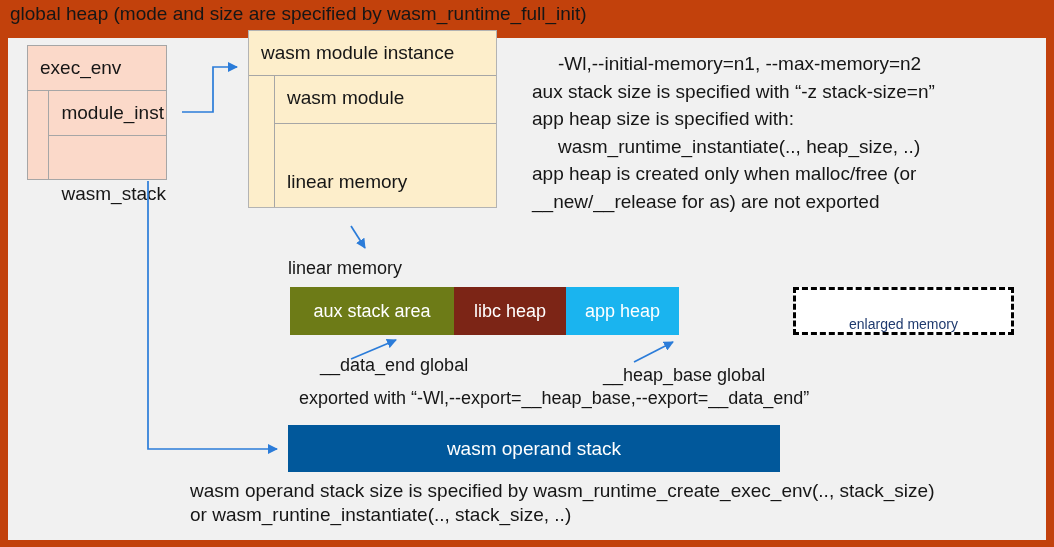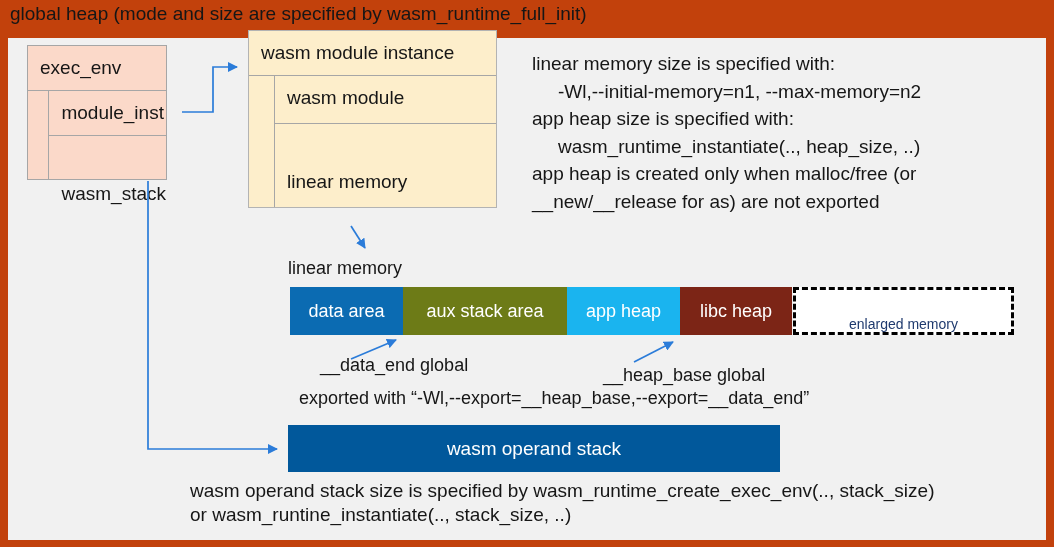--- a/index.html
+++ b/index.html
@@ -82,41 +82,38 @@
     <div class="body">
       <div class="spacer"></div>
       <div class="fields">
         <div class="field">wasm module</div>
         <div class="field">linear memory</div>
       </div>
     </div>
   </div>
 
   <div class="abs" id="notes-right">
-    <div>linear memory size is specified with:</div>
     <div class="indent">-Wl,--initial-memory=n1, --max-memory=n2</div>
+    <div>aux stack size is specified with “-z stack-size=n”</div>
     <div>app heap size is specified with:</div>
     <div class="indent">wasm_runtime_instantiate(.., heap_size, ..)</div>
     <div>app heap is created only when malloc/free (or</div>
     <div>__new/__release for as) are not exported</div>
   </div>
 
   <div class="abs" id="lm-label">linear memory</div>
   <div class="abs" id="lm-bar">
-    <div class="seg" style="width: 113px; background: rgb(11, 107, 178);">
-      <span>data area</span>
-    </div>
     <div class="seg" style="width: 164px; background: rgb(109, 123, 23);">
       <span>aux stack area</span>
     </div>
+    <div class="seg" style="width: 112px; background: rgb(124, 37, 22);">
+      <span>libc heap</span>
+    </div>
     <div class="seg" style="width: 113px; background: rgb(26, 180, 239);">
       <span>app heap</span>
-    </div>
-    <div class="seg" style="width: 112px; background: rgb(124, 37, 22);">
-      <span>libc heap</span>
     </div>
   </div>
   <div class="abs" id="enlarged-box">
     <span>enlarged memory</span>
   </div>
 
   <div class="abs ann" id="ann-data-end">__data_end global</div>
   <div class="abs ann" id="ann-heap-base">__heap_base global</div>
   <div class="abs ann" id="ann-exported">exported with “-Wl,--export=__heap_base,--export=__data_end”</div>
 

